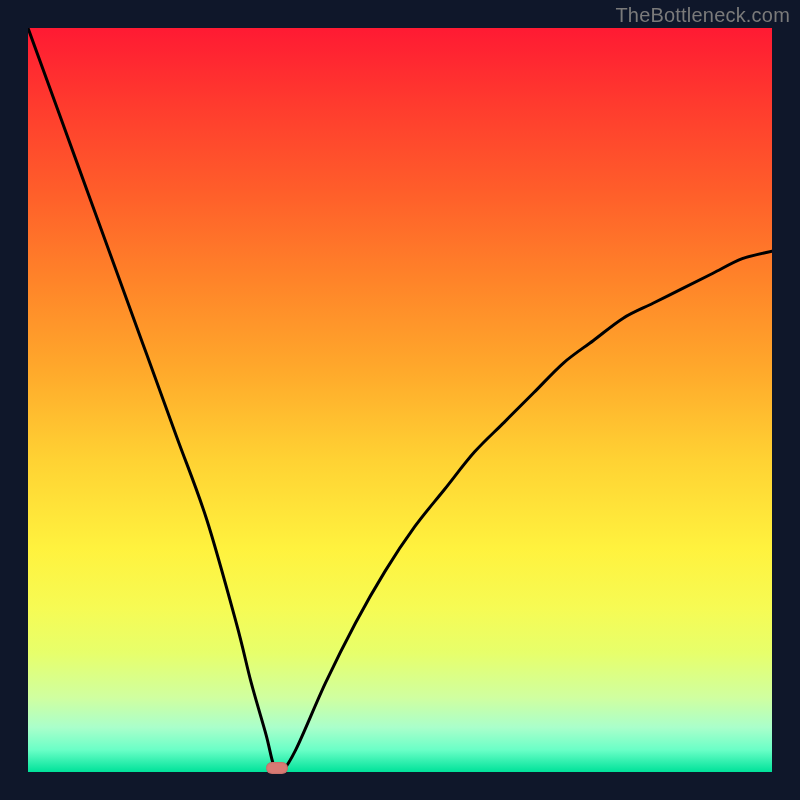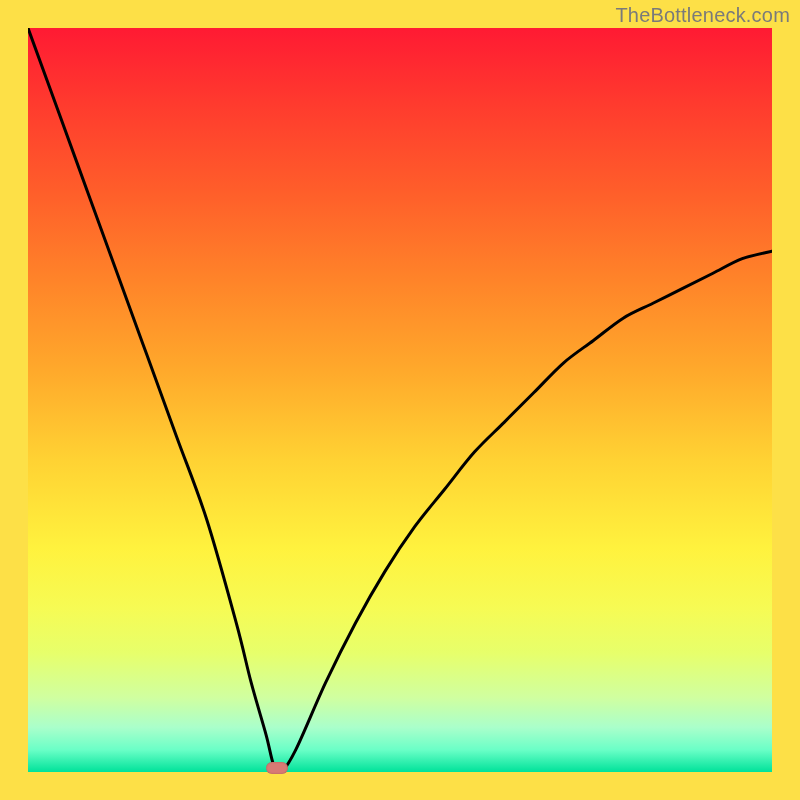--- a/index.html
+++ b/index.html
@@ -10,21 +10,21 @@
     background: #000;
     overflow: hidden;
     font-family: Arial, Helvetica, sans-serif;
   }
   .frame {
     position: absolute;
     top: 0;
     left: 0;
     width: 800px;
     height: 800px;
-    background: #fde047;
+    background: #0f172a;
   }
   .plot {
     position: absolute;
     top: 28px;
     left: 28px;
     width: 744px;
     height: 744px;
     background: linear-gradient(to bottom,
       #ff1a33 0%,
       #ff3a2e 10%,

